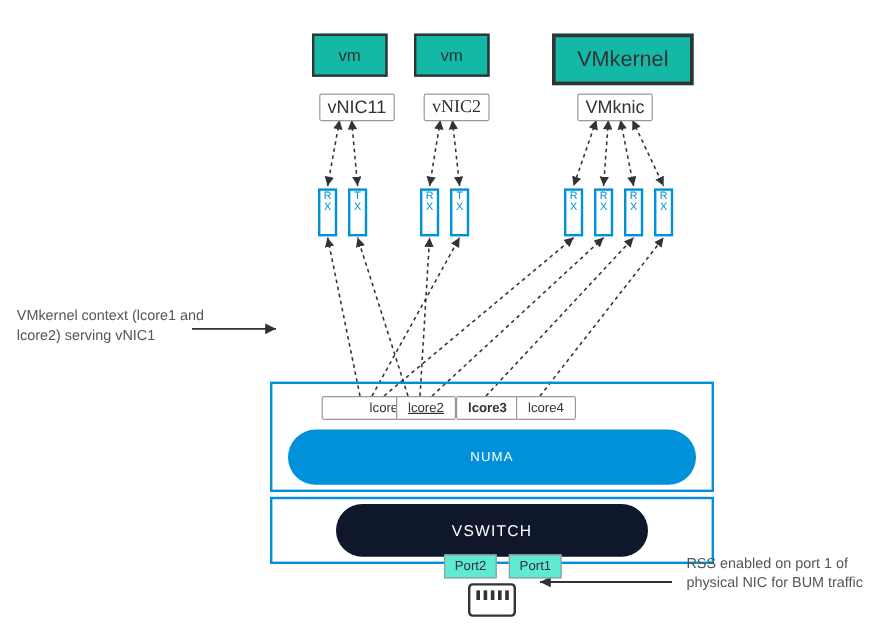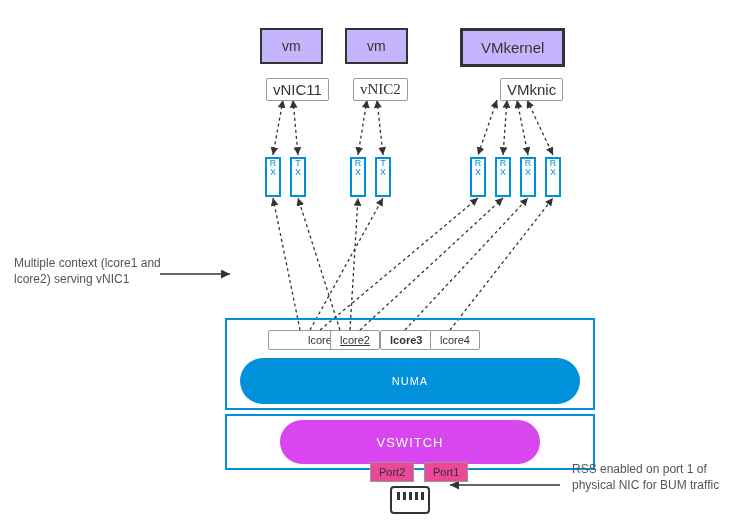--- a/index.html
+++ b/index.html
@@ -1,30 +1,30 @@
 <!DOCTYPE html>
 <html><head>
 <meta charset="utf-8">
 <style>
   * { box-sizing: border-box; margin: 0; padding: 0; }
   body { font-family: "Segoe UI", Arial, sans-serif; font-size: 12px; color: #333; width: 742px; height: 524px; position: relative; background: #fff; }
   .abs { position: absolute; }
-  .box { border: 2px solid #333; background: #c4b5fd; text-align: right; display: flex; align-items: center; justify-content: center; }
+  .box { border: 2px solid #333; background: #14b8a6; text-align: right; display: flex; align-items: center; justify-content: center; }
   .vm-box { font-size: 14px; padding: 8px 20px; }
-  .vk-box { font-size: 15px; padding: 8px 18px; border-width: 3px; }
+  .vk-box { font-size: 18px; padding: 8px 18px; border-width: 3px; }
   .small-box { border: 1px solid #999; font-size: 15px; padding: 2px 6px; border-radius: 2px; background:#fff; }
   .queue { border: 2px solid #0091da; color: #0091da; font-size: 9px; width: 16px; height: 40px; display:flex; align-items:flex-start; justify-content:center; writing-mode: horizontal-tb; text-align:center; line-height:1; }
   .queue span { transform: rotate(0); }
   svg.connectors { position:absolute; top:0; left:0; }
   .dashed { stroke:#333; stroke-width:1.3; stroke-dasharray:3 3; fill:none; }
   .solid  { stroke:#333; stroke-width:1.5; fill:none; }
   .outer { border: 2px solid #0091da; }
   .numa { background:#0091da; color:#fff; border-radius: 26px; display:flex; align-items:center; justify-content:center; font-size:11px; letter-spacing:1px; }
-  .vsw  { background:#d946ef; color:#fff; border-radius: 26px; display:flex; align-items:center; justify-content:center; font-size:13px; letter-spacing:1px; }
-  .port-box { border:1px solid #999; font-size:11px; padding:3px 8px; background:#ec4899; }
+  .vsw  { background:#0f172a; color:#fff; border-radius: 26px; display:flex; align-items:center; justify-content:center; font-size:13px; letter-spacing:1px; }
+  .port-box { border:1px solid #999; font-size:11px; padding:3px 8px; background:#5eead4; }
   .lcore { border:1px solid #999; font-size:11px; padding:3px 9px; background:#fff; border-radius:2px;}
   .note { font-size:12px; color:#555; line-height:1.3; }
   .nic-socket { border:2px solid #333; border-radius:4px; width:40px; height:28px; display:flex; align-items:flex-start; justify-content:center; padding-top:4px; }
   .pins { display:flex; gap:3px; }
   .pins div { width:3px; height:8px; background:#333; }
 </style>
 </head>
 <body>
 
 <svg class="connectors" width="742" height="524">
@@ -67,21 +67,21 @@
   </div>
 <div class="abs box vm-box" style="left:345px; top:28px;">
     <span>vm</span>
   </div>
 <div class="abs box vk-box" style="left:460px; top:28px;">
     <span>VMkernel</span>
   </div>
 
 <div class="abs small-box" style="left:266px; top:78px;"><span>vNIC11</span></div>
 <div class="abs small-box" style="left:353px; top:78px;font-family:Liberation Serif, serif;"><span>vNIC2</span></div>
-<div class="abs small-box" style="left:500px; top:78px;"><span>VMknic</span></div>
+<div class="abs small-box" style="left:481px; top:78px;"><span>VMknic</span></div>
 
 <div class="abs queue" style="left:265px; top:157px;">
     <span>R
 X</span>
   </div>
 <div class="abs queue" style="left:290px; top:157px;">
     <span>T
 X</span>
   </div>
 <div class="abs queue" style="left:350px; top:157px;">
@@ -129,14 +129,14 @@
 <div class="abs nic-socket" style="left:390px; top:486px;">
   <div class="pins">
       <div></div>
       <div></div>
       <div></div>
       <div></div>
       <div></div>
     </div>
 </div>
 
-<div class="abs note" style="left:14px; top:256px; width:160px;"><span>Multiple context (lcore1 and lcore2) serving vNIC1</span></div>
+<div class="abs note" style="left:14px; top:256px; width:160px;"><span>VMkernel context (lcore1 and lcore2) serving vNIC1</span></div>
 <div class="abs note" style="left:572px; top:462px; width:160px;"><span>RSS enabled on port 1 of physical NIC for BUM traffic</span></div>
 
 </body></html>

